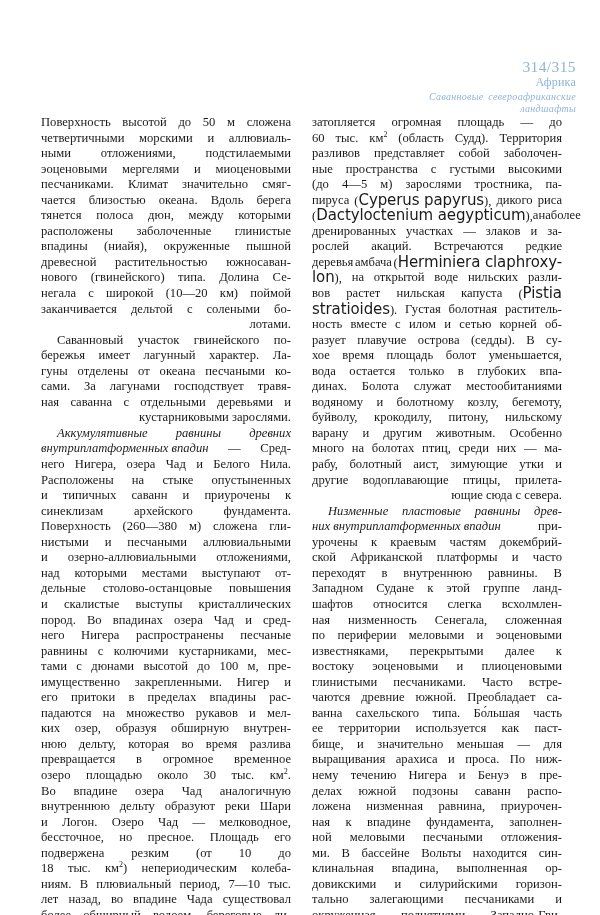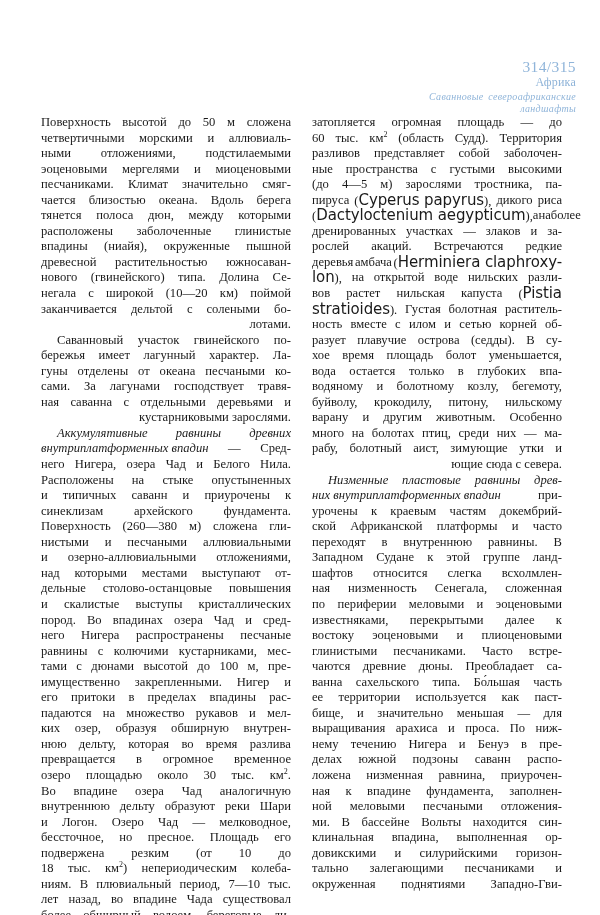--- a/index.html
+++ b/index.html
@@ -182,42 +182,44 @@
       <div class="ln"><span>дренированных</span><span>участках</span><span>—</span><span>злаков</span><span>и</span><span>за-</span></div>
       <div class="ln"><span>рослей</span><span>акаций.</span><span>Встречаются</span><span>редкие</span></div>
       <div class="ln"><span>деревья</span><span>амбача</span><span>(<span class="lat">Herminiera&nbsp;claphroxy-</span></span></div>
       <div class="ln"><span><span class="lat">lon</span>),</span><span>на</span><span>открытой</span><span>воде</span><span>нильских</span><span>разли-</span></div>
       <div class="ln"><span>вов</span><span>растет</span><span>нильская</span><span>капуста</span><span>(<span class="lat">Pistia</span></span></div>
       <div class="ln"><span><span class="lat">stratioides</span>).</span><span>Густая</span><span>болотная</span><span>раститель-</span></div>
       <div class="ln"><span>ность</span><span>вместе</span><span>с</span><span>илом</span><span>и</span><span>сетью</span><span>корней</span><span>об-</span></div>
       <div class="ln"><span>разует</span><span>плавучие</span><span>острова</span><span>(седды).</span><span>В</span><span>су-</span></div>
       <div class="ln"><span>хое</span><span>время</span><span>площадь</span><span>болот</span><span>уменьшается,</span></div>
       <div class="ln"><span>вода</span><span>остается</span><span>только</span><span>в</span><span>глубоких</span><span>впа-</span></div>
+      <div class="ln"><span>динах.</span><span>Болота</span><span>служат</span><span>местообитаниями</span></div>
       <div class="ln"><span>водяному</span><span>и</span><span>болотному</span><span>козлу,</span><span>бегемоту,</span></div>
       <div class="ln"><span>буйволу,</span><span>крокодилу,</span><span>питону,</span><span>нильскому</span></div>
       <div class="ln"><span>варану</span><span>и</span><span>другим</span><span>животным.</span><span>Особенно</span></div>
       <div class="ln"><span>много</span><span>на</span><span>болотах</span><span>птиц,</span><span>среди</span><span>них</span><span>—</span><span>ма-</span></div>
       <div class="ln"><span>рабу,</span><span>болотный</span><span>аист,</span><span>зимующие</span><span>утки</span><span>и</span></div>
+      <div class="ln"><span>другие</span><span>водоплавающие</span><span>птицы,</span><span>прилета-</span></div>
       <div class="ln flush">ющие сюда с севера.</div>
     </div>
 
     <div>
       <div class="ln"><span class="lead it">Низменные</span><span class="it">пластовые</span><span class="it">равнины</span><span class="it">древ-</span></div>
       <div class="ln"><span class="it">них&nbsp;внутриплатформенных&nbsp;впадин</span><span>при-</span></div>
       <div class="ln"><span>урочены</span><span>к</span><span>краевым</span><span>частям</span><span>докембрий-</span></div>
       <div class="ln"><span>ской</span><span>Африканской</span><span>платформы</span><span>и</span><span>часто</span></div>
       <div class="ln"><span>переходят</span><span>в</span><span>внутреннюю</span><span>равнины.</span><span>В</span></div>
       <div class="ln"><span>Западном</span><span>Судане</span><span>к</span><span>этой</span><span>группе</span><span>ланд-</span></div>
       <div class="ln"><span>шафтов</span><span>относится</span><span>слегка</span><span>всхолмлен-</span></div>
       <div class="ln"><span>ная</span><span>низменность</span><span>Сенегала,</span><span>сложенная</span></div>
       <div class="ln"><span>по</span><span>периферии</span><span>меловыми</span><span>и</span><span>эоценовыми</span></div>
       <div class="ln"><span>известняками,</span><span>перекрытыми</span><span>далее</span><span>к</span></div>
       <div class="ln"><span>востоку</span><span>эоценовыми</span><span>и</span><span>плиоценовыми</span></div>
       <div class="ln"><span>глинистыми</span><span>песчаниками.</span><span>Часто</span><span>встре-</span></div>
-      <div class="ln"><span>чаются</span><span>древние</span><span>дюны.</span><span>Преобладает</span><span>са-</span></div>
+      <div class="ln"><span>чаются</span><span>древние</span><span>южной.</span><span>Преобладает</span><span>са-</span></div>
       <div class="ln"><span>ванна</span><span>сахельского</span><span>типа.</span><span>Бо́льшая</span><span>часть</span></div>
       <div class="ln"><span>ее</span><span>территории</span><span>используется</span><span>как</span><span>паст-</span></div>
       <div class="ln"><span>бище,</span><span>и</span><span>значительно</span><span>меньшая</span><span>—</span><span>для</span></div>
       <div class="ln"><span>выращивания</span><span>арахиса</span><span>и</span><span>проса.</span><span>По</span><span>ниж-</span></div>
       <div class="ln"><span>нему</span><span>течению</span><span>Нигера</span><span>и</span><span>Бенуэ</span><span>в</span><span>пре-</span></div>
       <div class="ln"><span>делах</span><span>южной</span><span>подзоны</span><span>саванн</span><span>распо-</span></div>
       <div class="ln"><span>ложена</span><span>низменная</span><span>равнина,</span><span>приурочен-</span></div>
       <div class="ln"><span>ная</span><span>к</span><span>впадине</span><span>фундамента,</span><span>заполнен-</span></div>
       <div class="ln"><span>ной</span><span>меловыми</span><span>песчаными</span><span>отложения-</span></div>
       <div class="ln"><span>ми.</span><span>В</span><span>бассейне</span><span>Вольты</span><span>находится</span><span>син-</span></div>

